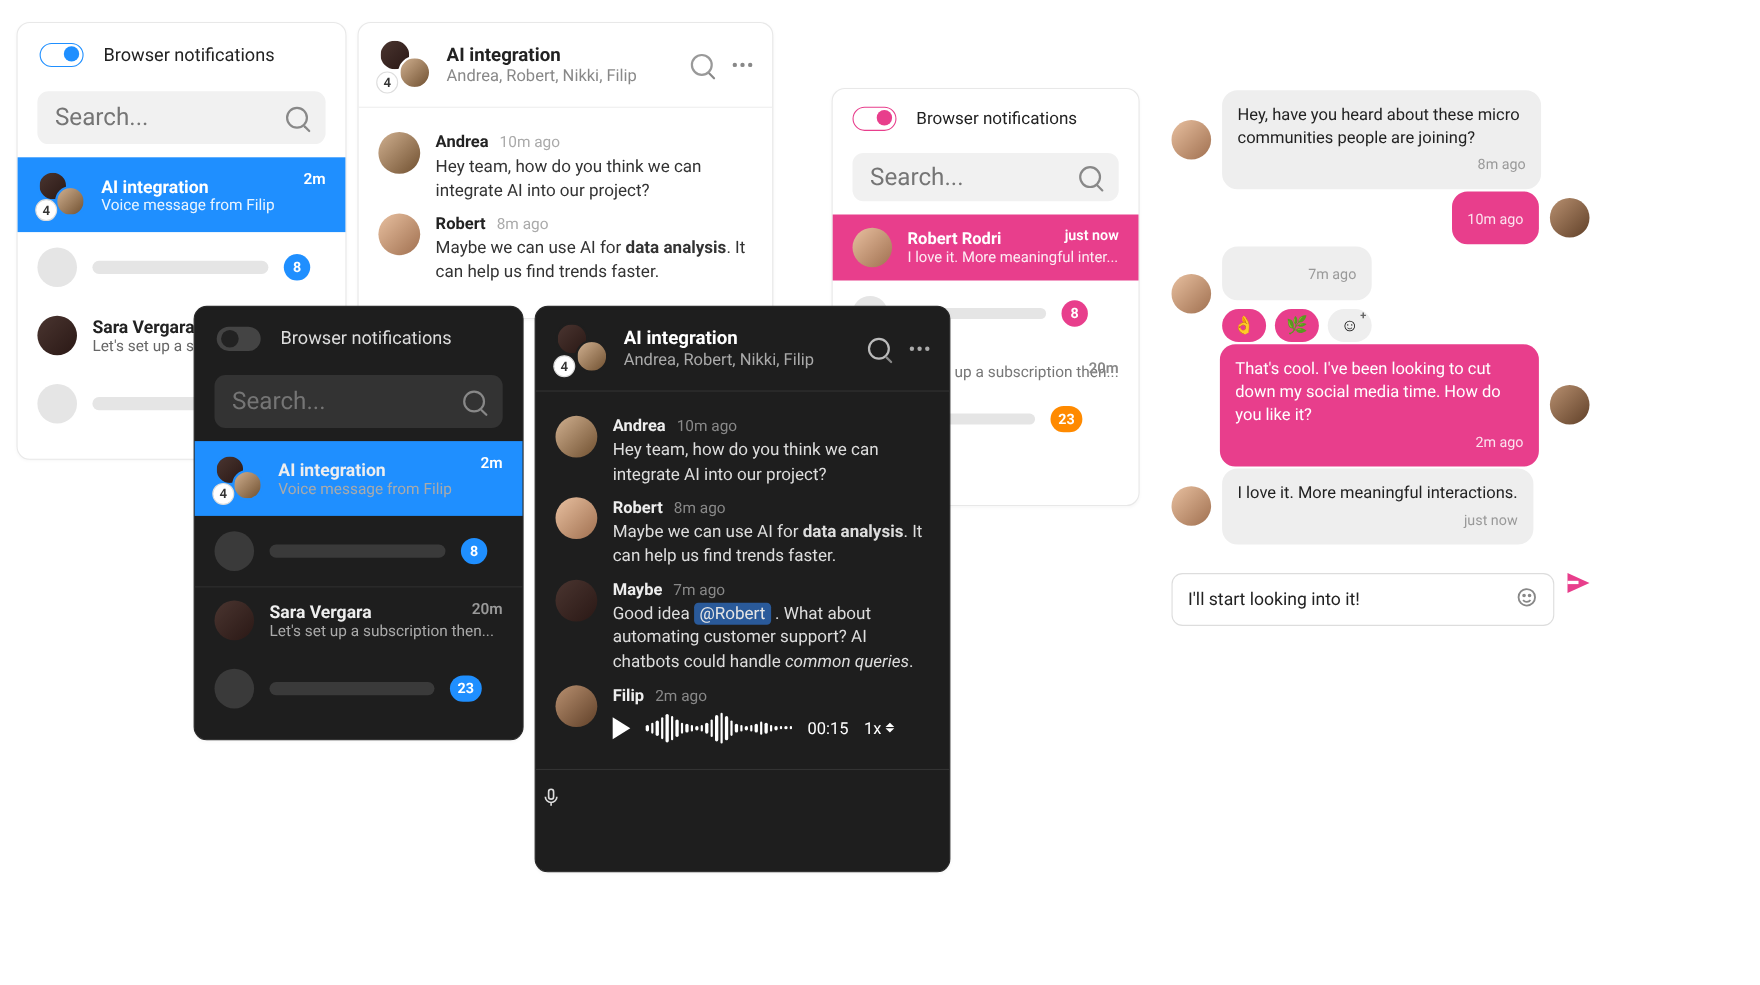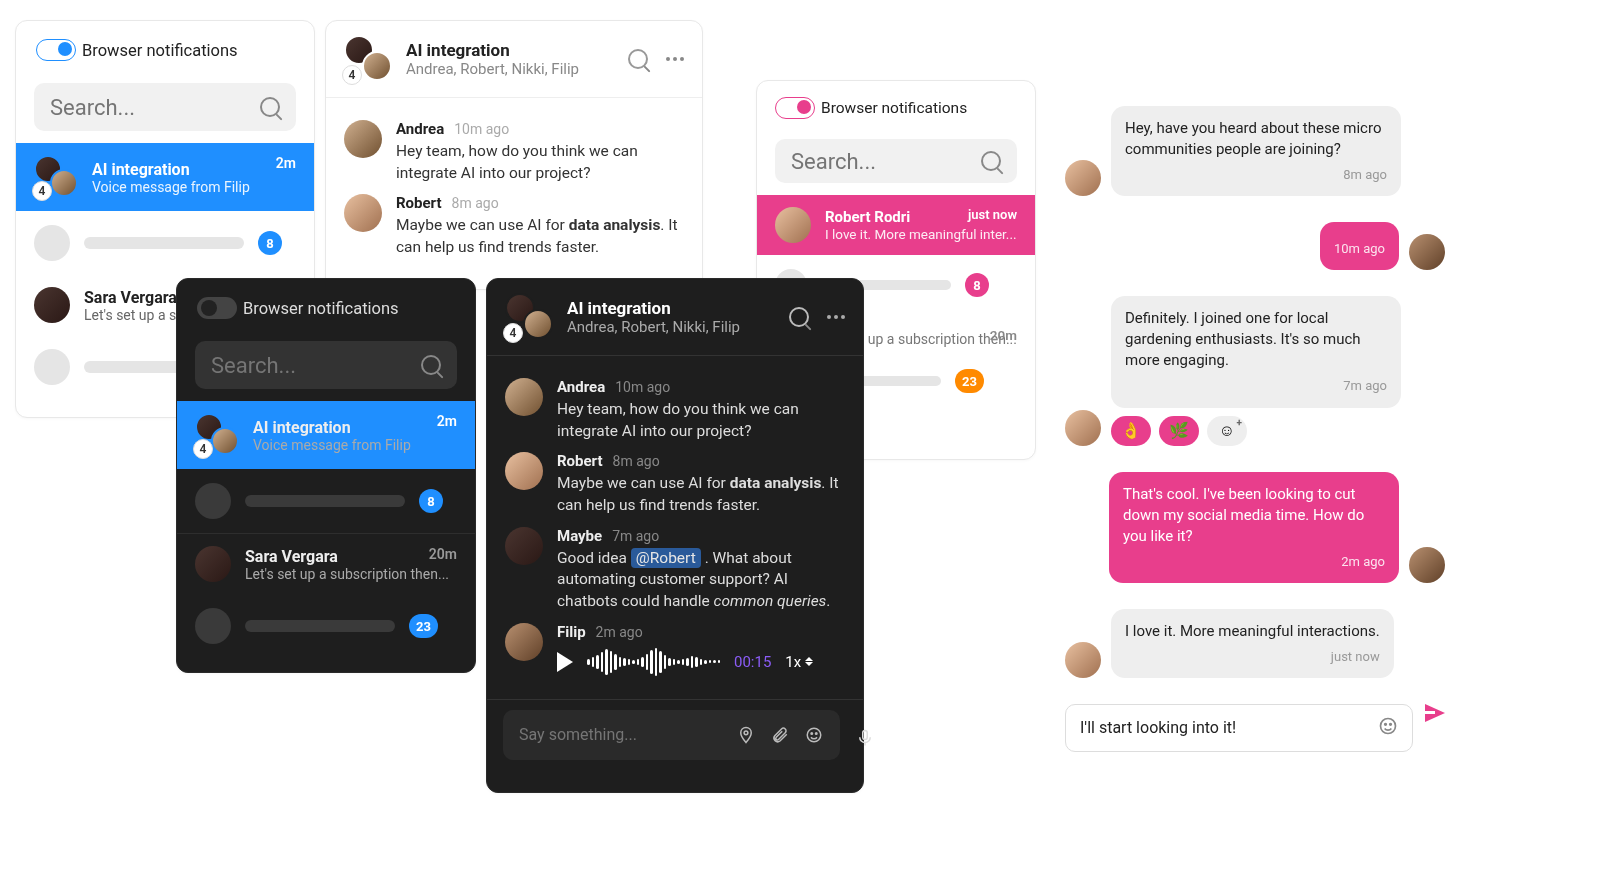--- a/index.html
+++ b/index.html
@@ -10,21 +10,21 @@
   
   .toggle{width:40px;height:22px;border-radius:20px;position:relative;display:inline-block;flex-shrink:0}
   .toggle.on-blue{border:1.5px solid #1f8fff;background:#fff}
   .toggle.on-blue::after{content:"";position:absolute;width:14px;height:14px;border-radius:50%;background:#1f8fff;top:2.25px;left:21px}
   .toggle.on-pink{border:1.5px solid #e83e8c;background:#fff}
   .toggle.on-pink::after{content:"";position:absolute;width:14px;height:14px;border-radius:50%;background:#e83e8c;top:2.25px;left:21px}
   .toggle.off-dark{background:#444}
   .toggle.off-dark::after{content:"";position:absolute;width:16px;height:16px;border-radius:50%;background:#222;top:3px;left:4px}
 
   .row{display:flex;align-items:center}
-  .hdr{padding:18px 20px;gap:6px}
+  .hdr{padding:18px 20px;gap:18px}
   .notif-label{font-size:16.5px;color:#222}
   .dark .notif-label{color:#ddd}
 
   
   .search{margin:4px 18px 12px;background:#f1f1f1;border-radius:10px;height:48px;display:flex;align-items:center;padding:0 16px;justify-content:space-between}
   .dark .search{background:#333}
   .search input{border:none;background:transparent;font-size:22px;color:#999;outline:none;width:80%}
   .dark .search input{color:#aaa}
   .mag{width:20px;height:20px;border:2px solid #888;border-radius:50%;position:relative;flex-shrink:0}
   .mag::after{content:"";position:absolute;width:2px;height:8px;background:#888;transform:rotate(-45deg);bottom:-6px;right:-2px;border-radius:2px}
@@ -90,38 +90,38 @@
   .dark .msg .nm{color:#eee}
   .dark .msg .txt{color:#ddd}
   .dark .msg .tm{color:#888}
   .mention{background:#2a5a9a;color:#e5e5e5;padding:1px 5px;border-radius:4px;font-weight:400}
 
   
   .voice{display:flex;align-items:center;gap:14px;margin-top:6px}
   .playbtn{width:0;height:0;border-left:16px solid #fff;border-top:10px solid transparent;border-bottom:10px solid transparent}
   .wave{display:flex;align-items:center;gap:2px;height:30px}
   .wave span{width:2.5px;background:#fff;border-radius:2px}
-  .vtime{color:#8b5cf6;font-size:15px}
+  .vtime{color:#ffffff;font-size:15px}
   .vspd{color:#fff;font-size:15px;display:flex;align-items:center;gap:4px}
   .chev{display:inline-flex;flex-direction:column;gap:1px}
   .chev::before{content:"";width:0;height:0;border-left:4px solid transparent;border-right:4px solid transparent;border-bottom:4px solid #fff}
   .chev::after{content:"";width:0;height:0;border-left:4px solid transparent;border-right:4px solid transparent;border-top:4px solid #fff}
 
   
   .composer{margin:10px 16px 16px;background:#2a2a2a;border-radius:10px;height:50px;display:flex;align-items:center;padding:0 16px;gap:14px}
   .composer input{flex:1;background:transparent;border:none;color:#999;font-size:16px;outline:none}
   .cicon{width:20px;height:20px;display:flex;align-items:center;justify-content:center;color:#bbb}
   .micout{width:28px;height:50px;display:flex;align-items:center;justify-content:center;margin-right:10px}
 
   
   .bubpanel{position:absolute}
   .bub{max-width:290px;border-radius:14px;padding:12px 14px;font-size:15px;line-height:1.4;position:relative}
   .bub.in{background:#eee;color:#222}
   .bub.out{background:#e83e8c;color:#fff}
-  .brow{display:flex;gap:10px;margin:26px 0;align-items:flex-end}
+  .brow{display:flex;gap:10px;margin:2px 0;align-items:center}
   .brow.right{flex-direction:row-reverse}
   .bub .ts{font-size:13px;margin-top:6px;text-align:right}
   .bub.in .ts{color:#999}
   .bub.out .ts{color:rgba(255,255,255,.85)}
   .reacts{display:flex;gap:8px;margin-top:8px}
   .react{height:30px;min-width:40px;border-radius:20px;display:flex;align-items:center;justify-content:center;font-size:16px}
   .react.pink{background:#e83e8c}
   .react.grey{background:#eee;position:relative}
   .react.grey::after{content:"+";position:absolute;top:1px;right:5px;font-size:10px;color:#666;font-weight:700}
   .pinkinput{display:flex;gap:12px;margin-top:26px}
@@ -355,42 +355,20 @@
           <span class="vtime">00:15</span>
           <span class="vspd">
               <span>1x</span>
               <span class="chev"></span>
             </span>
         </div>
       </div>
     </div>
   </div>
   <div style="display:flex;align-items:center;border-top:1px solid #333">
-    <div class="composer" style="flex:1">
-      <input placeholder="Say something..." style="">
-      <span class="cicon">
-          <svg width="18" height="18" viewBox="0 0 24 24" fill="none" stroke="#bbb" stroke-width="2">
-            <path d="M12 2 C8 2 5 5 5 9 c0 5 7 13 7 13 s7-8 7-13 c0-4-3-7-7-7z"></path>
-            <circle cx="12" cy="9" r="2.5"></circle>
-          </svg>
-        </span>
-      <span class="cicon">
-          <svg width="18" height="18" viewBox="0 0 24 24" fill="none" stroke="#bbb" stroke-width="2">
-            <path d="M21 11l-9 9a5 5 0 01-7-7l9-9a3.5 3.5 0 015 5l-9 9a2 2 0 01-3-3l8-8"></path>
-          </svg>
-        </span>
-      <span class="cicon">
-          <svg width="18" height="18" viewBox="0 0 24 24" fill="none" stroke="#bbb" stroke-width="2">
-            <circle cx="12" cy="12" r="9"></circle>
-            <circle cx="9" cy="10" r="1" fill="#bbb"></circle>
-            <circle cx="15" cy="10" r="1" fill="#bbb"></circle>
-            <path d="M8 15c1 1.5 2.5 2 4 2s3-.5 4-2"></path>
-          </svg>
-        </span>
-    </div>
     <div class="micout">
         <svg width="18" height="22" viewBox="0 0 24 24" fill="none" stroke="#ddd" stroke-width="2">
           <rect x="9" y="2" width="6" height="12" rx="3"></rect>
           <path d="M5 11a7 7 0 0014 0M12 18v4"></path>
         </svg>
       </div>
   </div>
 </div>
 
 <div class="panel" style="left:756px;top:80px;width:280px;height:380px">
@@ -443,21 +421,20 @@
     <div class="avatar sm fl"></div>
     <div class="bub out">
       <div class="ts">10m ago</div>
     </div>
   </div>
 
   <div class="brow">
     <div class="avatar sm f"></div>
     <div>
       <div class="bub in">
-        <div>Definitely. I joined one for local gardening enthusiasts. It's so much more engaging.</div>
         <div class="ts">7m ago</div>
       </div>
       <div class="reacts">
         <span class="react pink">👌</span>
         <span class="react pink">🌿</span>
         <span class="react grey">☺</span>
       </div>
     </div>
   </div>
 

